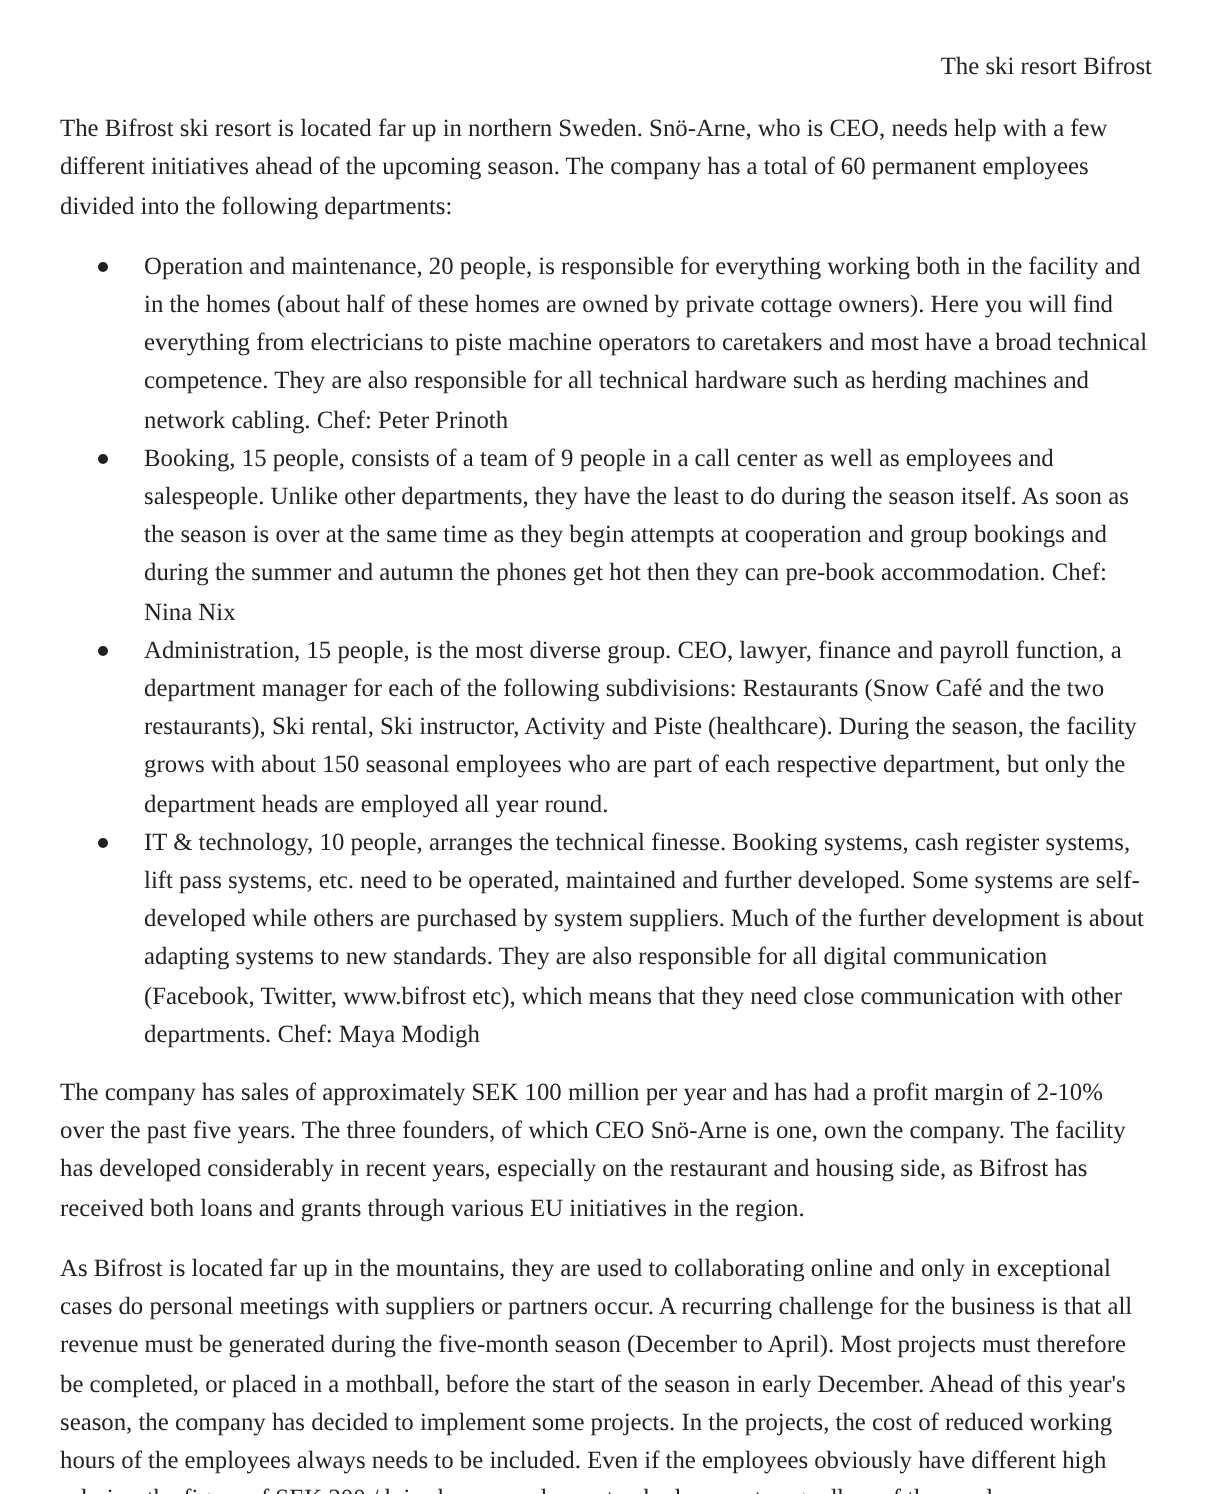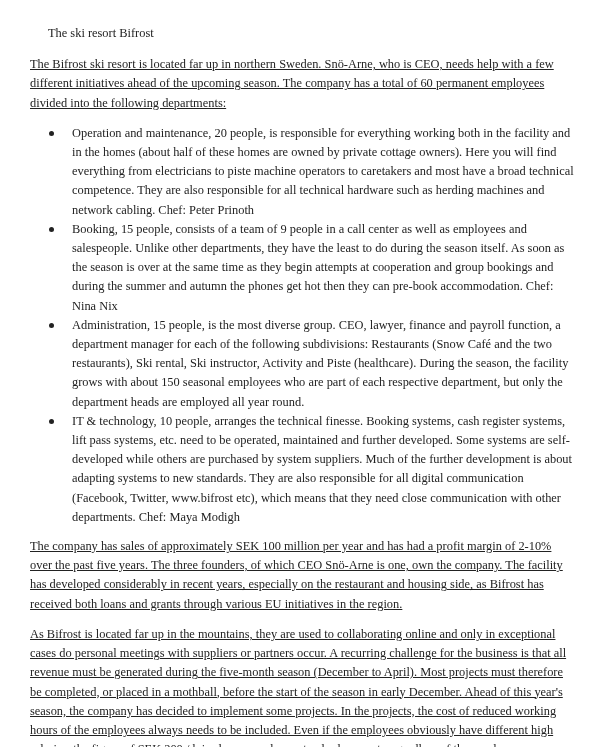--- a/index.html
+++ b/index.html
@@ -2,22 +2,22 @@
 <html><head>
   <meta charset="utf-8">
   <style>
     html, body { margin: 0; padding: 0; background: #ffffff; }
     body {
       width: 606px; height: 747px; overflow: hidden;
       font-family: "Liberation Serif", serif;
       font-size: 12.4px; color: #222222; line-height: 19.2px;
     }
     .page { padding: 24px 30px 0 30px; }
-    .title { margin: 0 0 12px 18px; }
-    p { margin: 0 0 11px 0; text-decoration: underline; }
+    .title { margin: 0 0 12px 18px; text-align: right; }
+    p { margin: 0 0 11px 0; }
     ul { margin: 0 0 10px 0; padding: 0; list-style: none; }
     li { position: relative; padding-left: 42px; }
     .bullet {
       position: absolute; left: 19px; top: 7px;
       width: 5px; height: 5px; border-radius: 50%; background: #222222;
     }
   </style>
 </head>
 <body>
 

